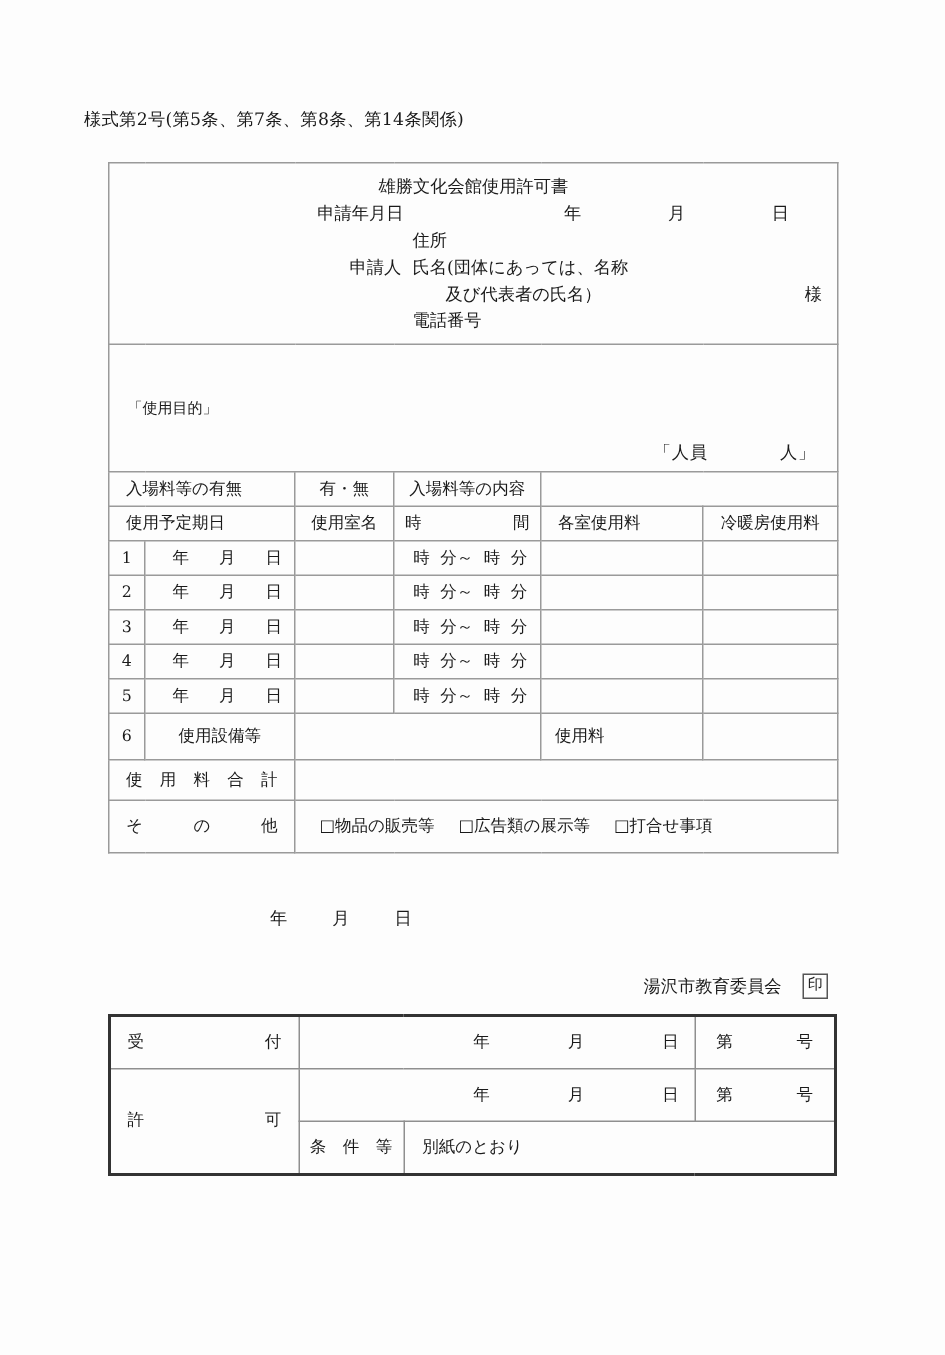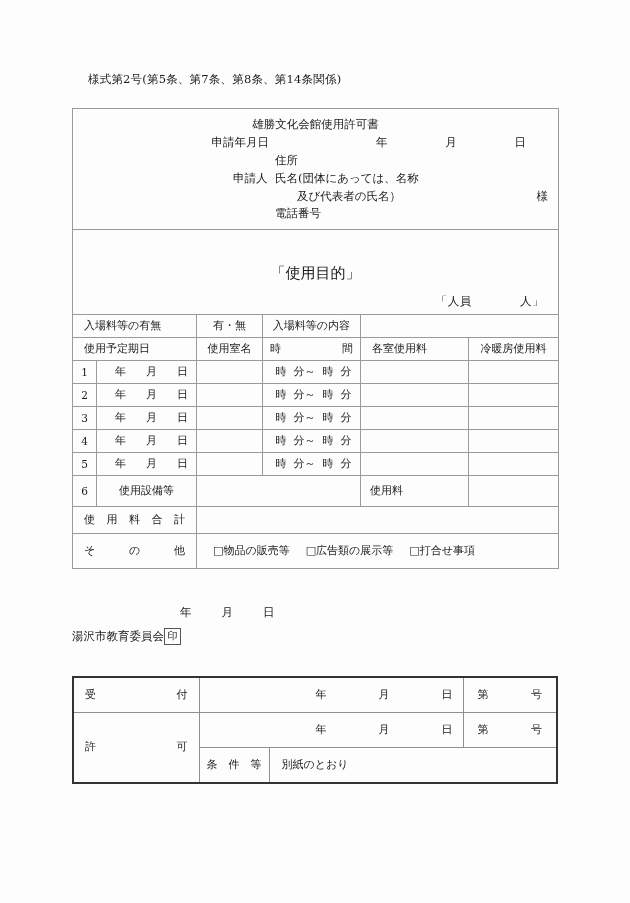--- a/index.html
+++ b/index.html
@@ -19,21 +19,21 @@
     position: absolute;
     left: 0; top: 0;
     width: 630px;
     height: 903px;
     background: #fdfdfd;
   }
 
   
   .form-no {
     position: absolute;
-    left: 88px;
+    left: 56px;
     top: 72px;
     font-size: 11.5px;
     letter-spacing: 0.2px;
     white-space: nowrap;
   }
 
   
   table.grid {
     position: absolute;
     border-collapse: collapse;
@@ -91,21 +91,21 @@
   .ag-val.indent { padding-left: 22px; }
   .ag-end   { width: 24px; text-align: right; }
 
   
   .purpose-cell {
     height: 72px !important;
     padding: 7px 12px 5px 12px !important;
     vertical-align: top;
     position: relative;
   }
-  .purpose-label { font-size: 15px; text-align: center; }
+  .purpose-label { font-size: 10px; }
   .purpose-count {
     position: absolute;
     right: 14px;
     bottom: 4px;
     font-size: 11.5px;
     letter-spacing: 0.5px;
   }
 
   
   .spread {
@@ -156,26 +156,27 @@
     font-size: 11.5px;
   }
   .permit-text { padding-left: 28px; }
   .permit-date {
     padding-left: 108px;
     margin-top: 13px;
     display: inline-flex;
     gap: 30px;
   }
   .permit-issuer {
-    margin-top: 8px;
+    margin-top: 29px;
     text-align: right;
     padding-right: 6px;
     display: flex;
-    justify-content: flex-start;
+    justify-content: flex-end;
     align-items: center;
+    gap: 14px;
   }
   .seal-box {
     display: inline-block;
     border: 1px solid #555;
     width: 15px;
     height: 15px;
     line-height: 14px;
     text-align: center;
     font-size: 10px;
   }

